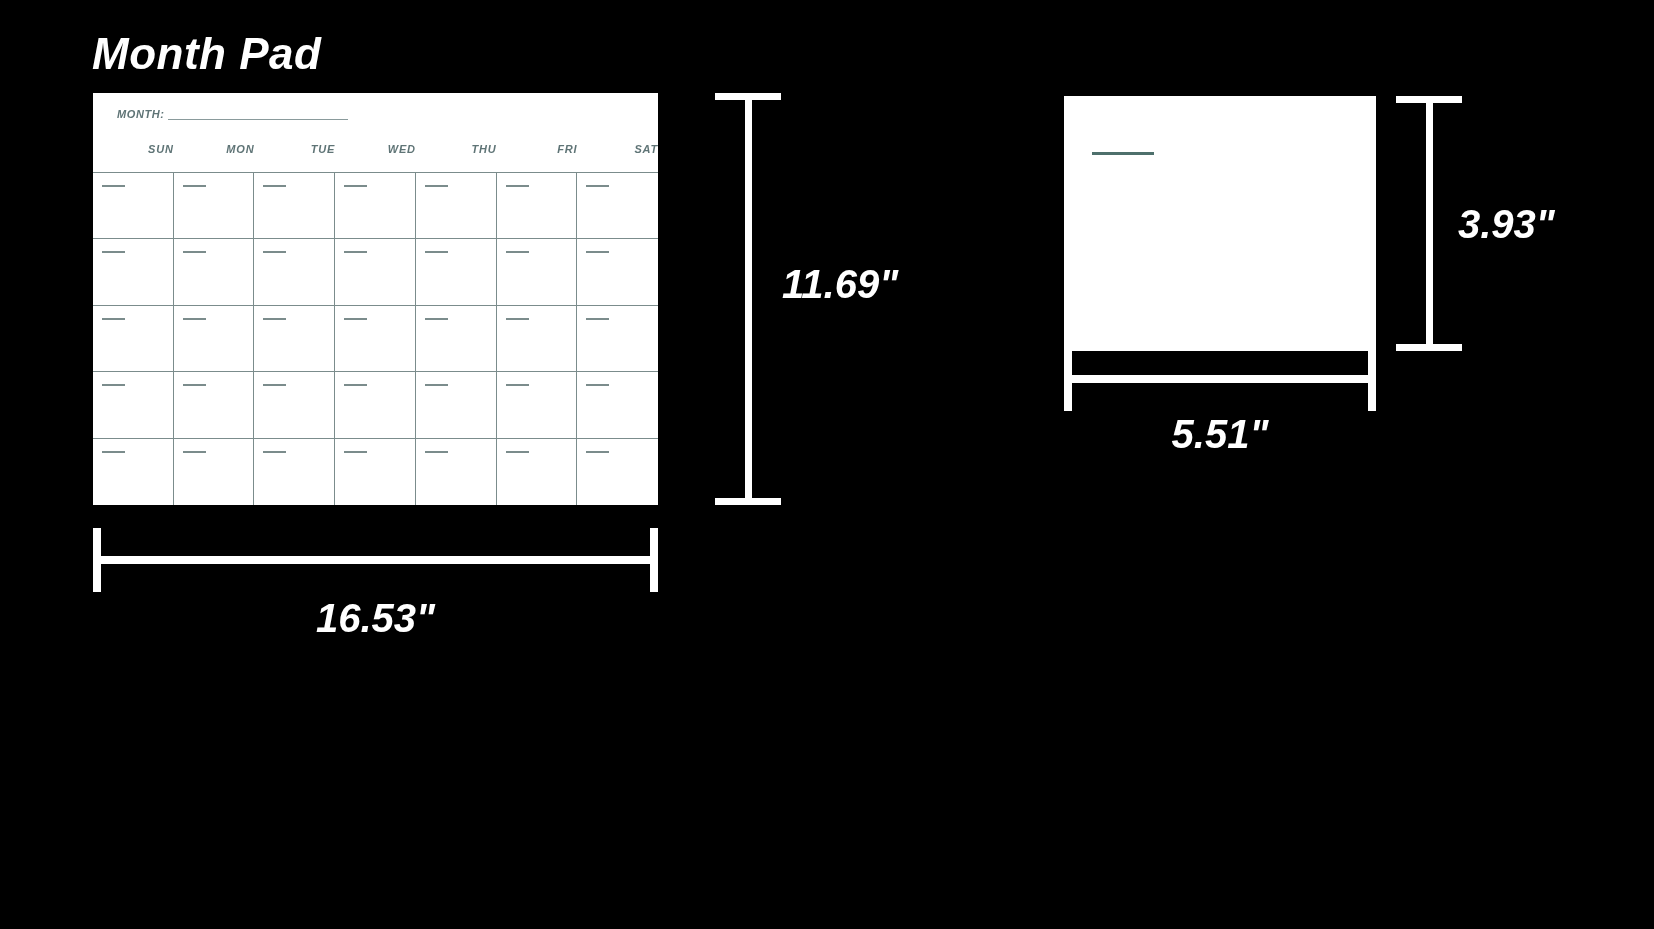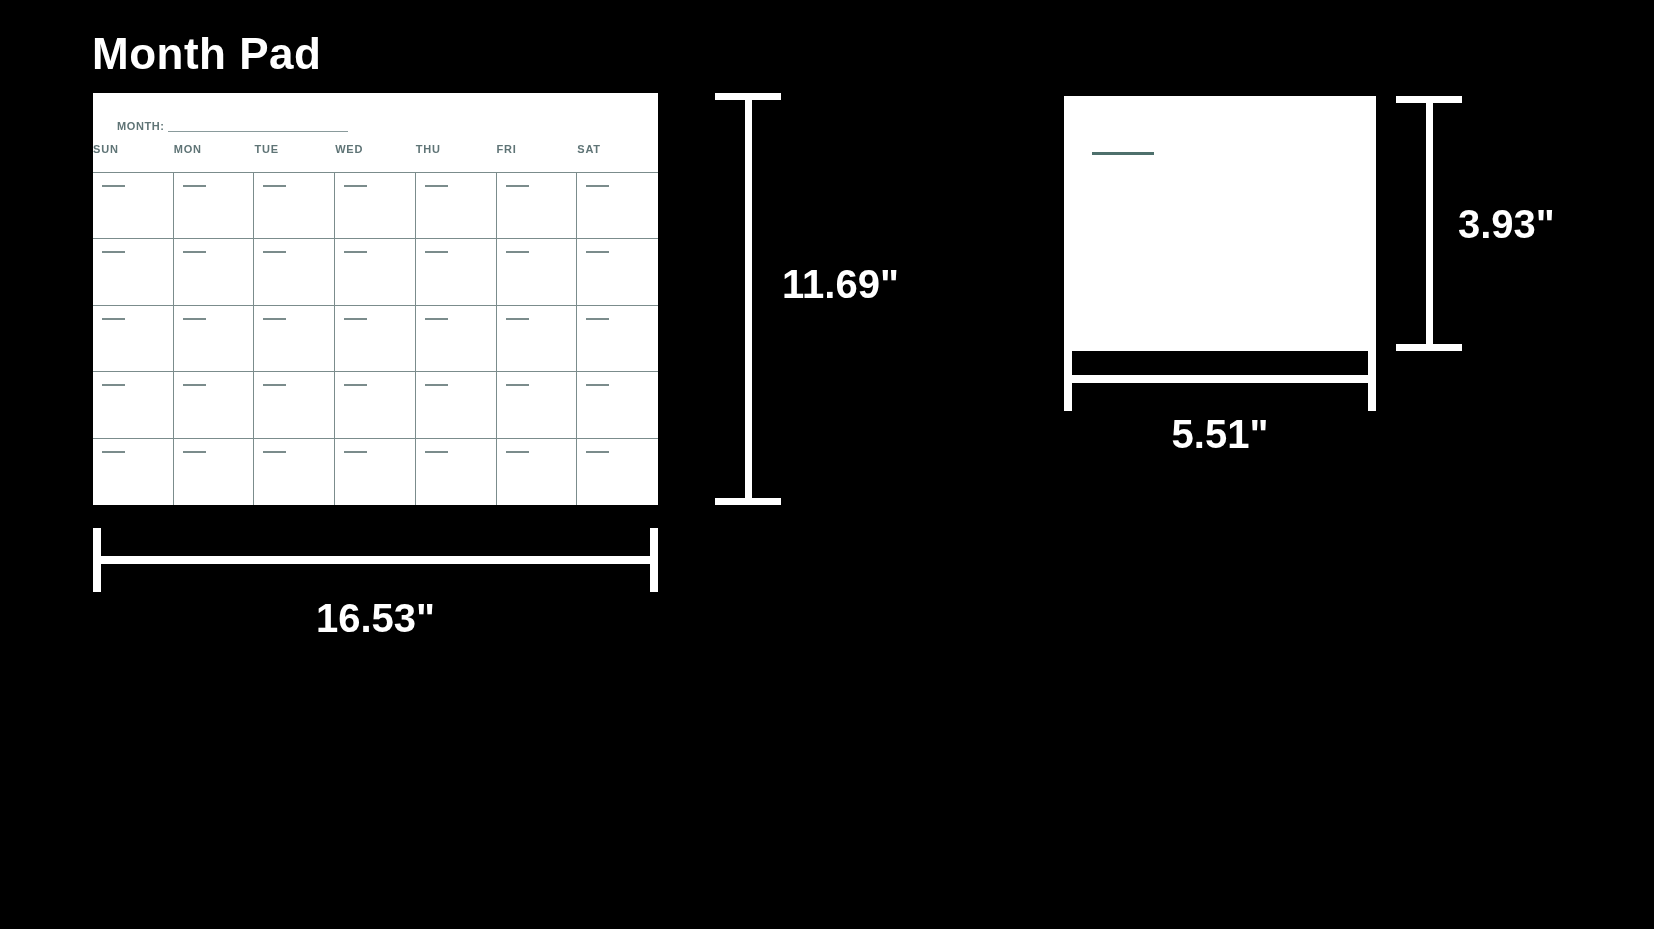--- a/index.html
+++ b/index.html
@@ -2,39 +2,40 @@
 <html><head>
 <meta charset="utf-8">
 <style>
   html,body{margin:0;padding:0;background:#000;}
   .canvas{
     position:relative;
     width:1654px;height:929px;
     background:#000;
     overflow:hidden;
     font-family:"Liberation Sans", sans-serif;
+    font-style:italic;
   }
   .pad-title{
     position:absolute;
     color:#fff;
     font-size:44px;
     font-weight:bold;
     letter-spacing:0.5px;
     line-height:1.1;
     white-space:nowrap;
   }
   .card{
     position:absolute;
     background:#fff;
   }
 
   
   .month-row{
     position:absolute;
-    left:24px;top:26px;
+    left:24px;top:14px;
     display:flex;
     align-items:flex-end;
     color:#5f7476;
     font-size:11px;
     font-weight:bold;
     letter-spacing:0.6px;
     text-align:center;
   }
   .month-underline{
     display:inline-block;
@@ -44,21 +45,21 @@
     margin-left:3px;
   }
   .day-headers{
     position:absolute;
     left:0;top:50px;
     width:100%;
     display:grid;
     grid-template-columns:repeat(7,1fr);
   }
   .day-h{
-    text-align:left;
+    text-align:right;
     color:#5f7476;
     font-size:11px;
     font-weight:bold;
     letter-spacing:0.8px;
   }
   .cal-grid{
     position:absolute;
     left:0;top:79px;
     width:100%;
     height:333px;

